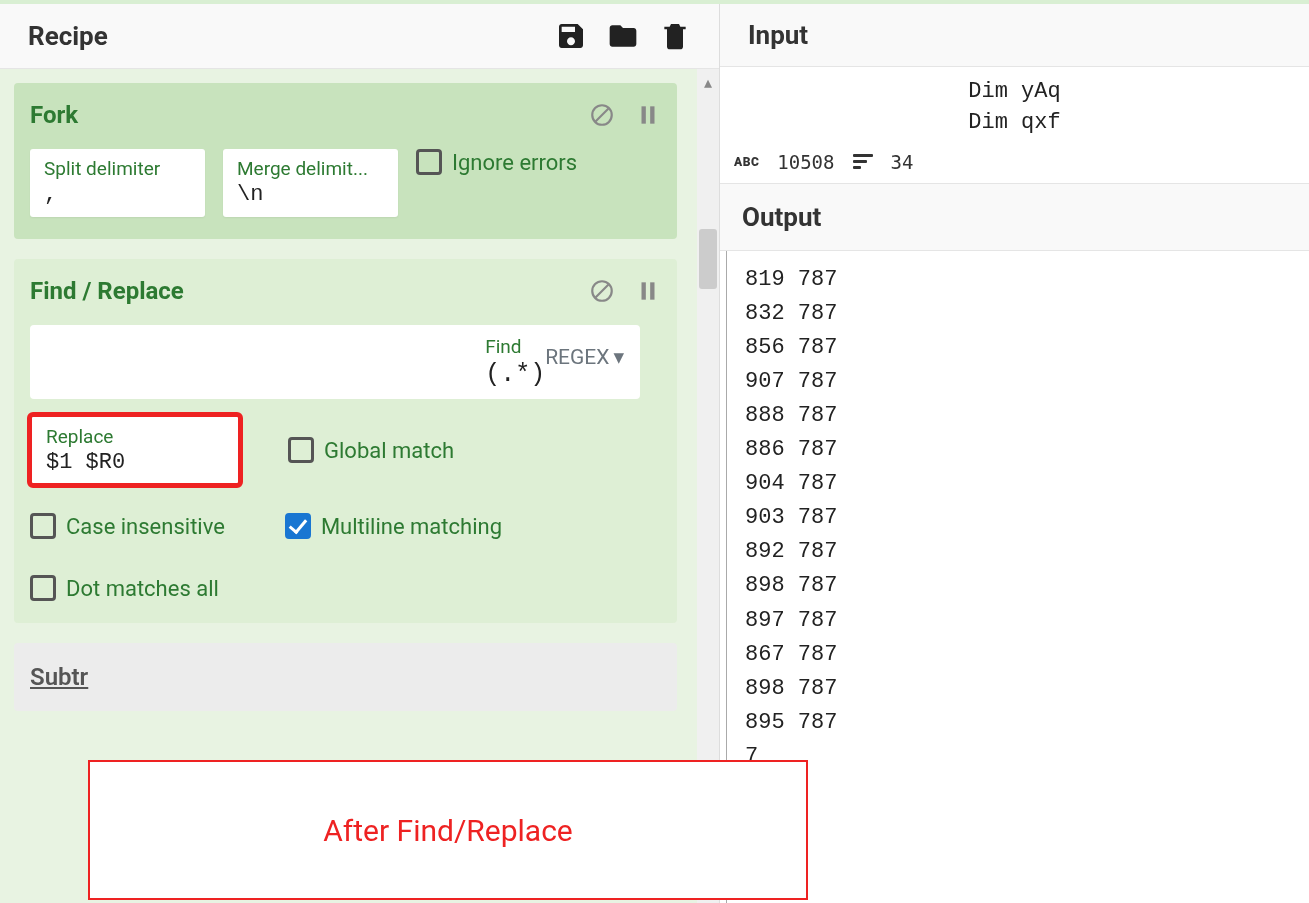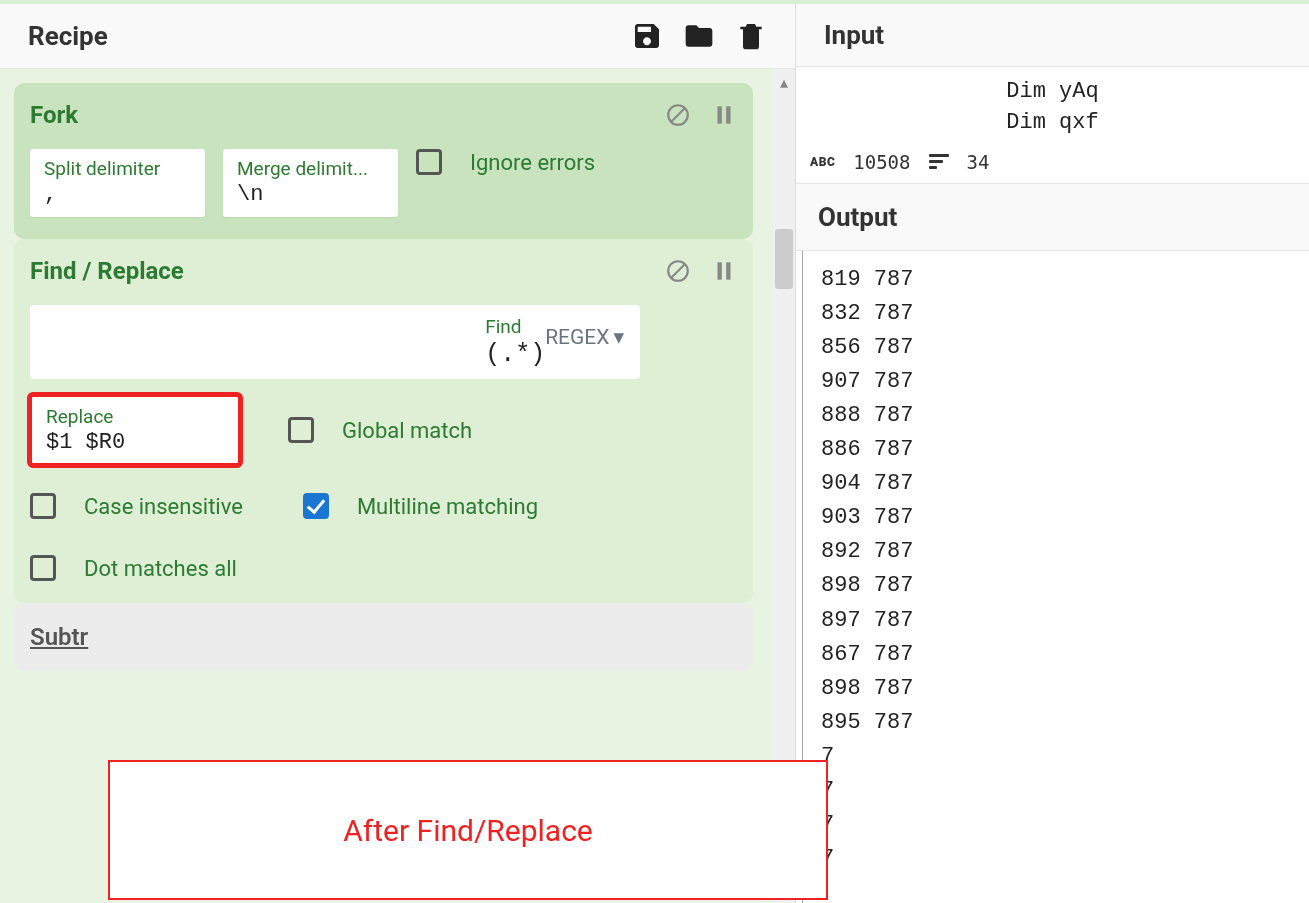--- a/index.html
+++ b/index.html
@@ -12,21 +12,21 @@
       position: relative;
     }
     .app {
       display: flex;
       width: 100%;
       height: 100%;
       background: #eaf6e7;
       border-top: 4px solid #d9efd3;
     }
     .left-panel {
-      width: 796px;
+      width: 720px;
       display: flex;
       flex-direction: column;
       background: #fff;
       border-right: 1px solid #ddd;
     }
     .right-panel {
       flex: 1;
       display: flex;
       flex-direction: column;
       background: #fff;
@@ -81,22 +81,22 @@
     .scrollbar-faux .thumb {
       position: absolute;
       top: 160px;
       left: 2px;
       right: 2px;
       height: 60px;
       background: #ccc;
       border-radius: 3px;
     }
     .op-card {
-      border-radius: 10px;
-      margin-bottom: 0;
+      border-radius: 4px;
+      margin-bottom: 20px;
       padding: 18px 16px 22px 16px;
       margin-right: 32px;
     }
     .op-fork { background: #c8e3bd; }
     .op-findreplace { background: #deefd5; }
     .op-subtract { background: #ececec; color:#555; padding: 20px 16px; }
     .op-header {
       display: flex;
       align-items: center;
       justify-content: space-between;
@@ -139,21 +139,21 @@
       text-overflow: ellipsis;
     }
     .field-value {
       font-size: 22px;
       font-family: "Consolas", "Courier New", monospace;
       color: #222;
     }
     .checkbox-row {
       display: flex;
       align-items: center;
-      gap: 28px;
+      gap: 10px;
       cursor: pointer;
     }
     .checkbox {
       width: 26px; height: 26px;
       border: 3px solid #555;
       border-radius: 4px;
       background: transparent;
       display: inline-flex;
       align-items: center;
       justify-content: center;
@@ -266,21 +266,21 @@
       font-size: 22px;
       color: #222;
       line-height: 1.55;
       overflow: hidden;
       position: relative;
       border-left: 1px solid #aaa;
       margin-left: 6px;
     }
     .annotation-box {
       position: absolute;
-      left: 108px;
+      left: 88px;
       top: 760px;
       width: 720px;
       height: 140px;
       background: #fff;
       border: 2px solid #e22;
       display: flex;
       align-items: center;
       justify-content: center;
       font-size: 30px;
       color: #e22;

